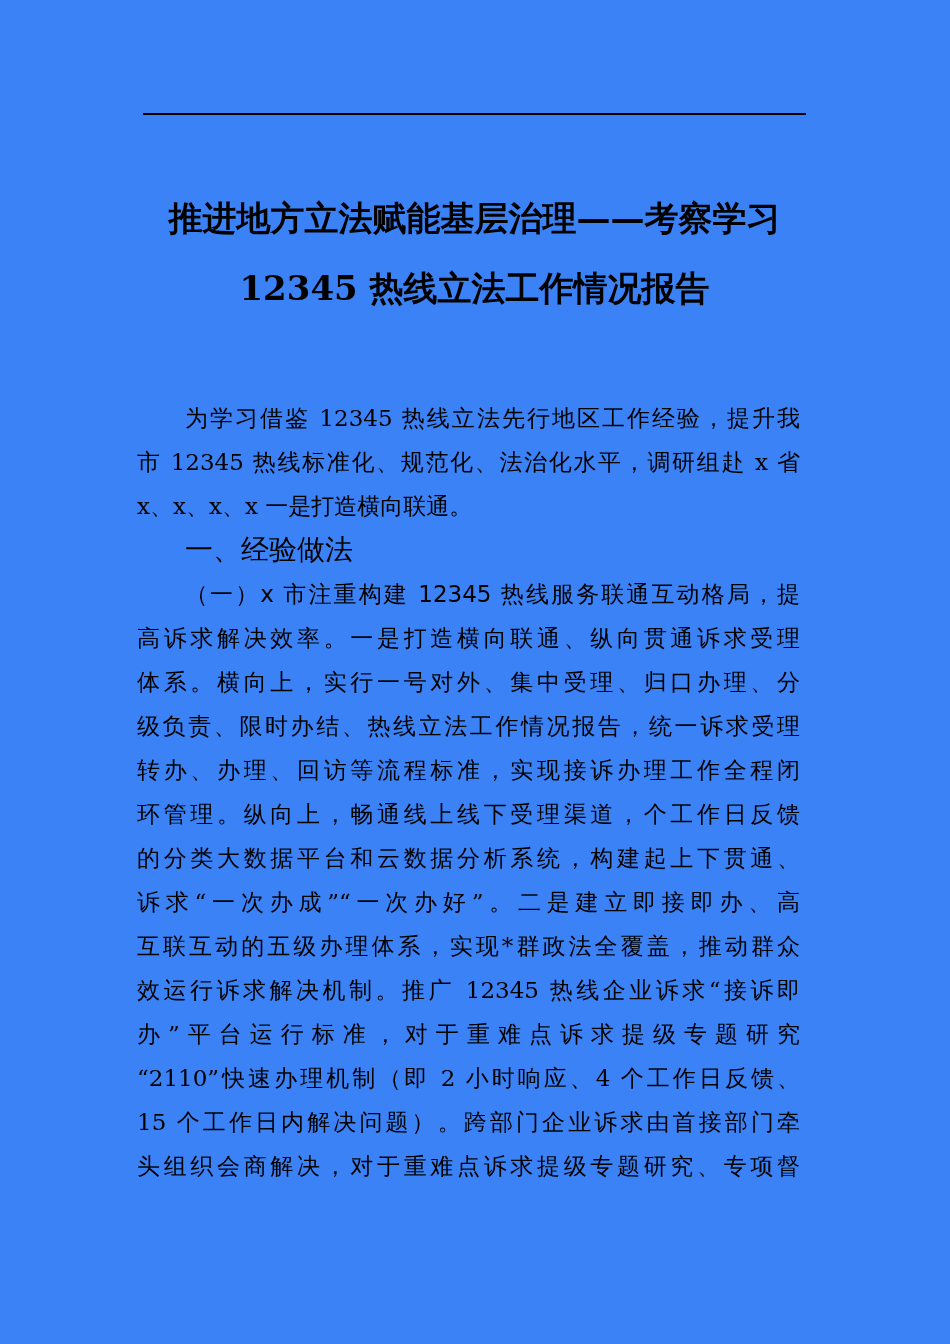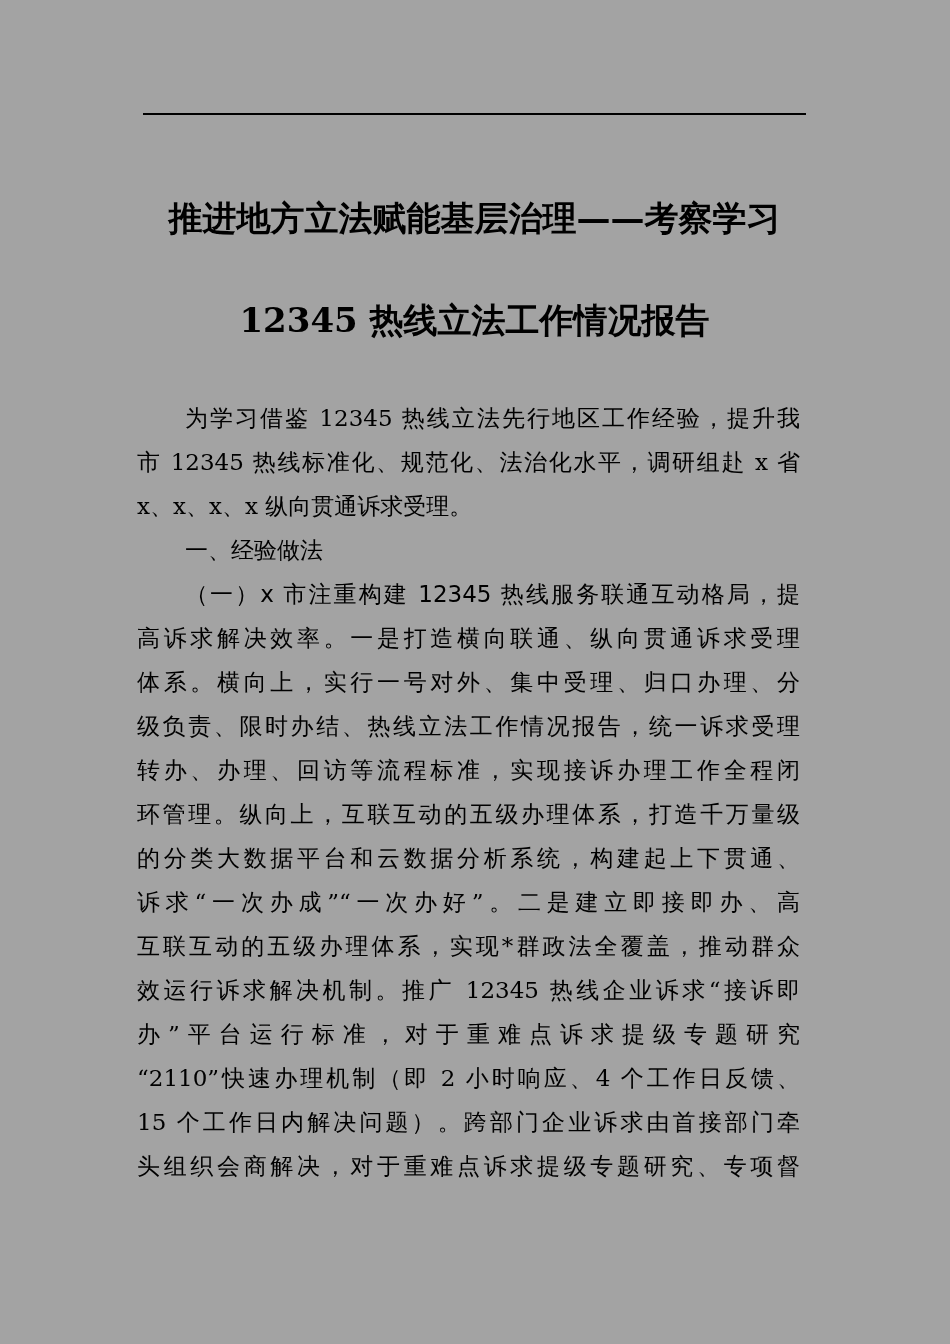--- a/index.html
+++ b/index.html
@@ -12,21 +12,21 @@
       height: 1344px;
       position: relative;
       overflow: hidden;
       font-family: "DejaVu Serif", "Liberation Serif", serif;
       color: #000000;
     }
     .page {
       position: absolute;
       left: 0; top: 0;
       width: 950px; height: 1344px;
-      background: #a3a3a3;
+      background: #3b82f6;
     }
     .header-rule {
       position: absolute;
       left: 143px;
       top: 113px;
       width: 663px;
       height: 2px;
       background: #000000;
     }
     .title {
@@ -35,21 +35,21 @@
       width: 663px;
       text-align: center;
       font-family: "DejaVu Serif", "Liberation Serif", serif;
       font-weight: bold;
       font-size: 34px;
       line-height: 40px;
       white-space: nowrap;
       letter-spacing: 0px;
     }
     .title.line1 { top: 198px; }
-    .title.line2 { top: 268px; margin-top: 32px; }
+    .title.line2 { top: 268px; }
     .body {
       position: absolute;
       left: 137px;
       top: 396px;
       width: 663px;
     }
     .line {
       height: 44px;
       line-height: 44px;
       font-size: 23px;
@@ -58,22 +58,22 @@
       text-align-last: justify;
       overflow: hidden;
     }
     .line.last {
       text-align-last: left;
     }
     .line.indent {
       padding-left: 48px;
     }
     .heading {
-      font-family: Liberation Sans, sans-serif;
-      font-size: 23px;
+      font-family: Liberation Serif, serif;
+      font-size: 28px;
       text-align: left;
       text-align-last: left;
       padding-left: 48px;
     }
     .subheading-line {
       font-family: "DejaVu Sans", "Liberation Sans", sans-serif;
     }
   </style>
 </head>
 <body>
@@ -82,32 +82,32 @@
 
   <div class="header-rule"></div>
 
   <div class="title line1">推进地方立法赋能基层治理——考察学习</div>
   <div class="title line2">12345 热线立法工作情况报告</div>
 
   <div class="body">
     <div>
       <div class="line indent">为学习借鉴 12345 热线立法先行地区工作经验，提升我</div>
       <div class="line">市 12345 热线标准化、规范化、法治化水平，调研组赴 x 省</div>
-      <div class="line last">x、x、x、x 纵向贯通诉求受理。</div>
+      <div class="line last">x、x、x、x 一是打造横向联通。</div>
     </div>
 
     <div class="line heading">一、经验做法</div>
 
     <div>
       <div class="line indent subheading-line">（一）x 市注重构建 12345 热线服务联通互动格局，提</div>
       <div class="line">高诉求解决效率。一是打造横向联通、纵向贯通诉求受理</div>
       <div class="line">体系。横向上，实行一号对外、集中受理、归口办理、分</div>
       <div class="line">级负责、限时办结、热线立法工作情况报告，统一诉求受理</div>
       <div class="line">转办、办理、回访等流程标准，实现接诉办理工作全程闭</div>
-      <div class="line">环管理。纵向上，互联互动的五级办理体系，打造千万量级</div>
+      <div class="line">环管理。纵向上，畅通线上线下受理渠道，个工作日反馈</div>
       <div class="line">的分类大数据平台和云数据分析系统，构建起上下贯通、</div>
       <div class="line">诉求“一次办成”“一次办好”。二是建立即接即办、高</div>
       <div class="line">互联互动的五级办理体系，实现*群政法全覆盖，推动群众</div>
       <div class="line">效运行诉求解决机制。推广 12345 热线企业诉求“接诉即</div>
       <div class="line">办”平台运行标准，对于重难点诉求提级专题研究</div>
       <div class="line">“2110”快速办理机制（即 2 小时响应、4 个工作日反馈、</div>
       <div class="line">15 个工作日内解决问题）。跨部门企业诉求由首接部门牵</div>
       <div class="line">头组织会商解决，对于重难点诉求提级专题研究、专项督</div>
     </div>
   </div>

